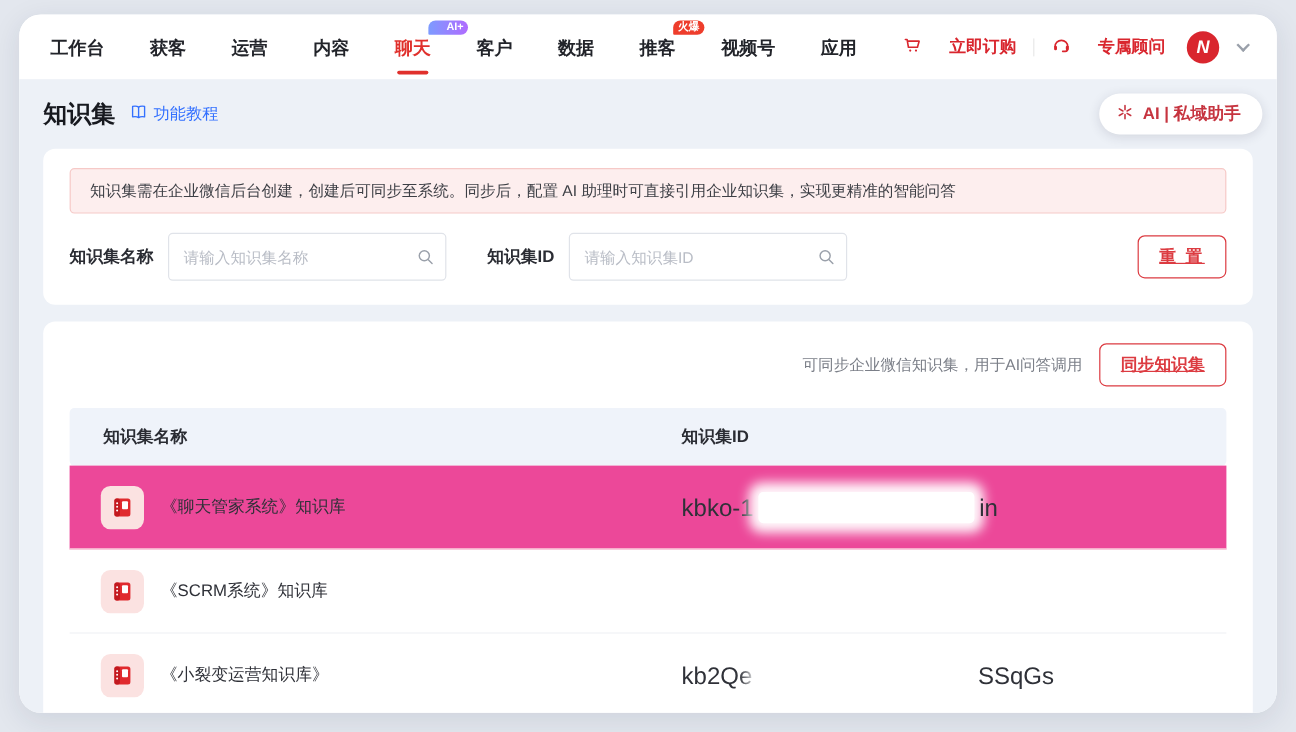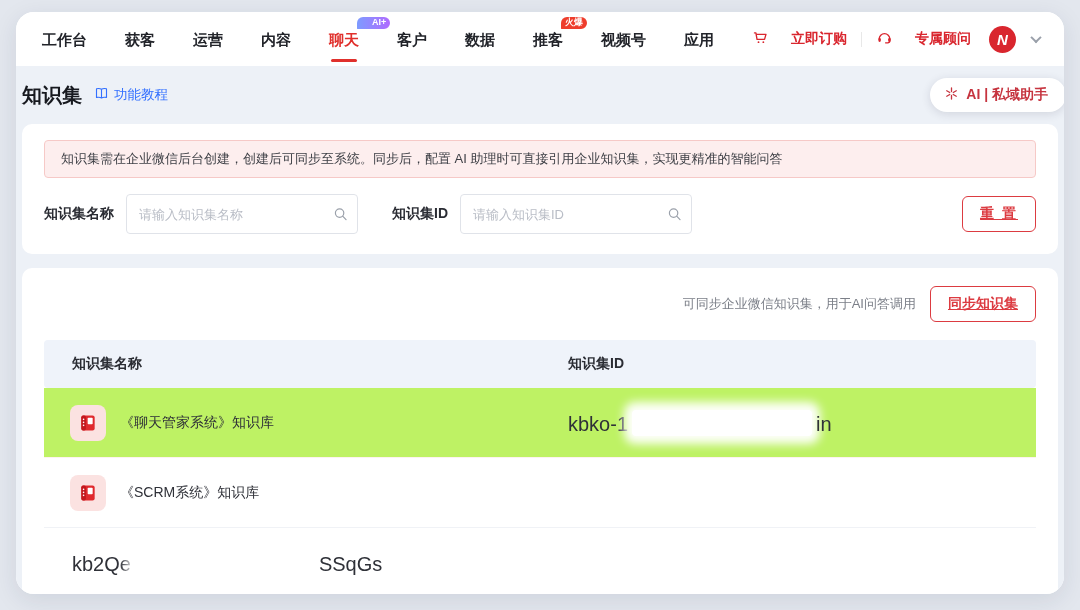--- a/index.html
+++ b/index.html
@@ -27,21 +27,21 @@
   .nav-link { display:flex; align-items:center; gap:22px; color:#d9262e; font-size:14px;
     font-weight:600; cursor:pointer; white-space:nowrap; }
   .nav-divider { width:1px; height:15px; background:#e8e8e8; }
   .logo-circle { width:27px; height:27px; border-radius:50%; background:#d9262e; color:#fff;
     display:flex; align-items:center; justify-content:center; font-weight:700; font-size:15px;
     font-style:italic; margin-left:4px; }
   .chevron-down { width:8px; height:8px; border-right:2px solid #9aa0aa; border-bottom:2px solid #9aa0aa;
     transform:rotate(45deg) translate(-1px,-1px); margin-left:2px; }
 
   
-  .content { position:absolute; top:54px; left:0; right:0; bottom:0; background:#edf1f7; padding:0 6px; }
+  .content { position:absolute; top:54px; left:0; right:0; bottom:0; background:#edf1f7; padding:0 20px; }
 
   .page-header { height:58px; display:flex; align-items:center; }
   .page-title { font-size:20px; font-weight:700; color:#17191f; }
   .tutorial-link { display:flex; align-items:center; gap:5px; margin-left:12px; color:#3370ff;
     font-size:13.5px; cursor:pointer; }
   .ai-pill { margin-left:auto; margin-right:-8px; display:flex; align-items:center; gap:7px;
     background:#fff; border-radius:999px; padding:8px 18px 8px 14px; color:#c6343f; font-size:14px;
     font-weight:600; box-shadow:0 2px 10px rgba(40,40,70,.14); cursor:pointer; white-space:nowrap; }
 
   .card { background:#fff; border-radius:10px; }
@@ -69,21 +69,21 @@
   .card-table { margin-top:14px; padding:18px 22px; min-height:400px; }
   .sync-row { display:flex; align-items:center; justify-content:flex-end; gap:14px; }
   .sync-hint { color:#7b7f88; font-size:13px; }
 
   .table { margin-top:18px; }
   .t-head { display:grid; grid-template-columns:50% 50%; background:#eff3fa; border-radius:4px;
     height:48px; align-items:center; }
   .t-head .th { font-size:14px; font-weight:700; color:#2a2c33; padding-left:28px; }
   .t-row { display:grid; grid-template-columns:50% 50%; height:70px; align-items:center;
     border-bottom:1px solid #f0f2f6; cursor:pointer; }
-  .t-row.hl { background:#bef264; border-bottom-color:#fdf2ef; }
+  .t-row.hl { background:#ec4899; border-bottom-color:#fdf2ef; }
   .cell-name { display:flex; align-items:center; gap:14px; padding-left:26px; font-size:14px; color:#2f3138; }
   .icon-box { width:36px; height:36px; border-radius:8px; background:#fbe2e1; display:flex;
     align-items:center; justify-content:center; flex:none; }
   .cell-id { display:flex; align-items:flex-end; padding-left:28px; font-size:20px; color:#2f3138; }
 
   .redact-light { display:inline-block; width:180px; height:26px; margin:0 4px; background:#fff;
     box-shadow:0 0 10px 8px rgba(255,255,255,.96); border-radius:4px; }
   .redact-dark { display:inline-flex; align-items:center; gap:3px; margin:0 6px; }
   .rd { display:inline-block; height:16px; border-radius:1px; }
   .rd1 { width:42px; background:#4e4e54; }
@@ -275,20 +275,33 @@
           <circle cx="6.7" cy="11.2" r="1" fill="#fff"></circle>
           <circle cx="6.7" cy="14.8" r="1" fill="#fff"></circle>
           <rect x="11.6" y="5.6" width="6" height="8" rx="1" fill="#fff"></rect>
         </svg>
       </span>
       <span class="row-name">《SCRM系统》知识库</span>
     </div>
   </div>
 
   <div class="t-row">
+    <div class="cell-name">
+      <span class="icon-box">
+        <svg width="20" height="20" viewBox="0 0 24 24">
+          <rect x="4" y="3" width="16" height="18" rx="2.5" fill="#e02a2e"></rect>
+          <rect x="4" y="3" width="5.5" height="18" rx="2" fill="#c2191f"></rect>
+          <circle cx="6.7" cy="7.6" r="1" fill="#fff"></circle>
+          <circle cx="6.7" cy="11.2" r="1" fill="#fff"></circle>
+          <circle cx="6.7" cy="14.8" r="1" fill="#fff"></circle>
+          <rect x="11.6" y="5.6" width="6" height="8" rx="1" fill="#fff"></rect>
+        </svg>
+      </span>
+      <span class="row-name">《小裂变运营知识库》</span>
+    </div>
     <div class="cell-id">
       <span class="id-prefix">kb2Qe</span>
       <span class="redact-light"></span>
       <span class="id-suffix">SSqGs</span>
     </div>
   </div>
 </div>
       </div>
     </div>
 

